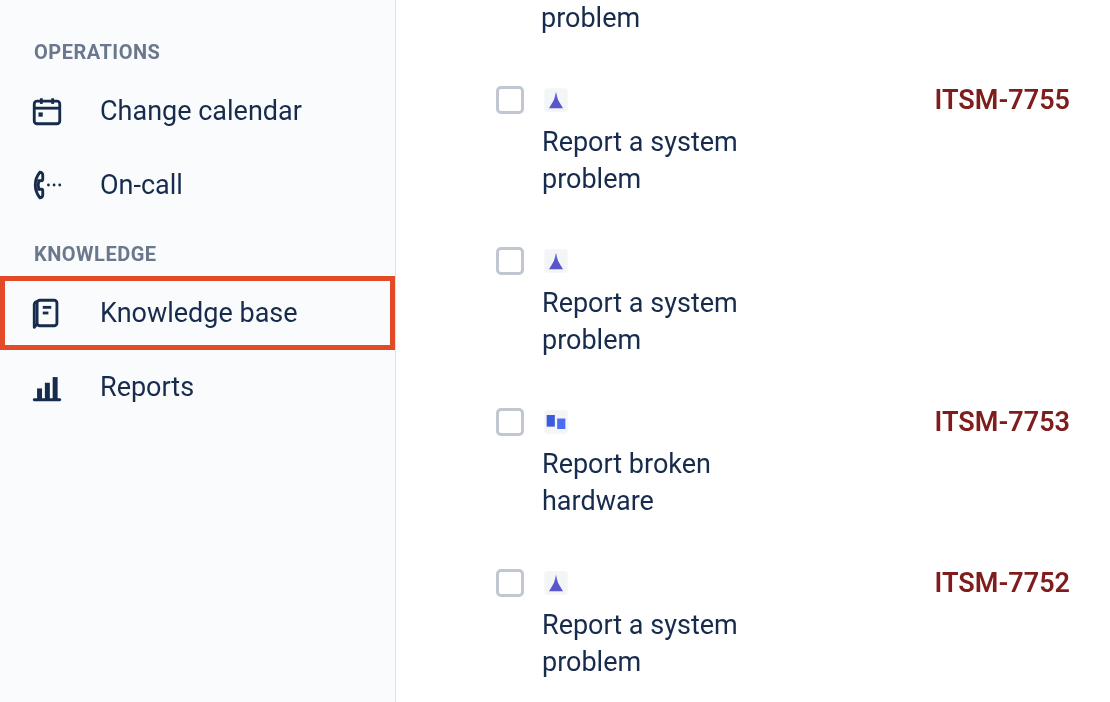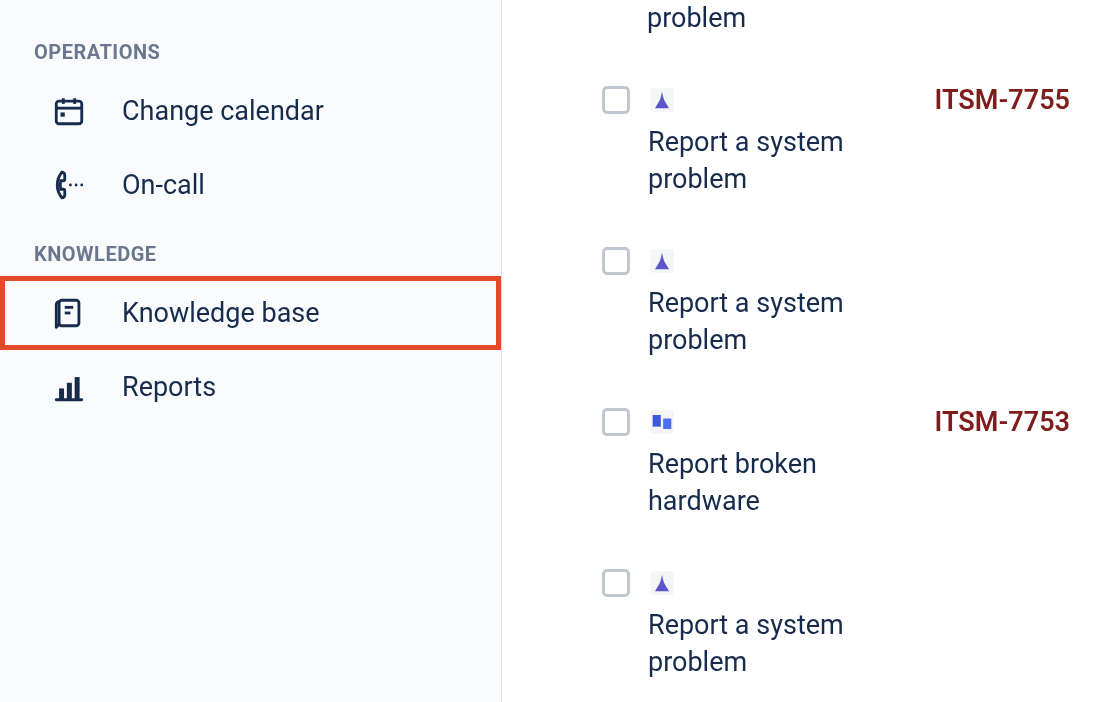--- a/index.html
+++ b/index.html
@@ -9,36 +9,36 @@
     }
     body {
       font-family: -apple-system, BlinkMacSystemFont, "Segoe UI", Roboto, Helvetica, Arial, sans-serif;
       background: #ffffff;
       width: 1110px;
       height: 702px;
       overflow: hidden;
       display: flex;
     }
     .sidebar {
-      width: 502px;
+      width: 396px;
       background: #fafbfc;
       border-right: 1.5px solid #dfe1e6;
       padding: 20px 0;
     }
     .section-header {
       color: #6b778c;
       font-size: 20px;
       font-weight: 700;
       letter-spacing: 0.5px;
       padding: 20px 34px 10px 34px;
     }
     .nav-item {
       display: flex;
       align-items: center;
-      padding: 20px 52px;
+      padding: 20px 30px;
       cursor: pointer;
       color: #172b4d;
       font-size: 27px;
       gap: 36px;
     }
     .nav-item.highlighted {
       outline: 5px solid #e34a27;
       outline-offset: -5px;
     }
     .icon-holder {
@@ -234,15 +234,16 @@
     <div class="ticket-summary">
       <span class="ticket-type-icon">
         <svg viewBox="0 0 24 24">
           <rect x="2" y="2" width="20" height="20" rx="2" fill="#f4f5f7"></rect>
           <path d="M12 5 L10 13 L14 13 Z" fill="#6b6bdc"></path>
           <path d="M6 19 L12 9 L18 19 Z" fill="#5a56c9"></path>
         </svg>
       </span>
       <span class="ticket-summary-text">Report a system problem</span>
     </div>
+    <div class="ticket-id">ITSM-7752</div>
   </div>
 
 </div>
 
 </body></html>

